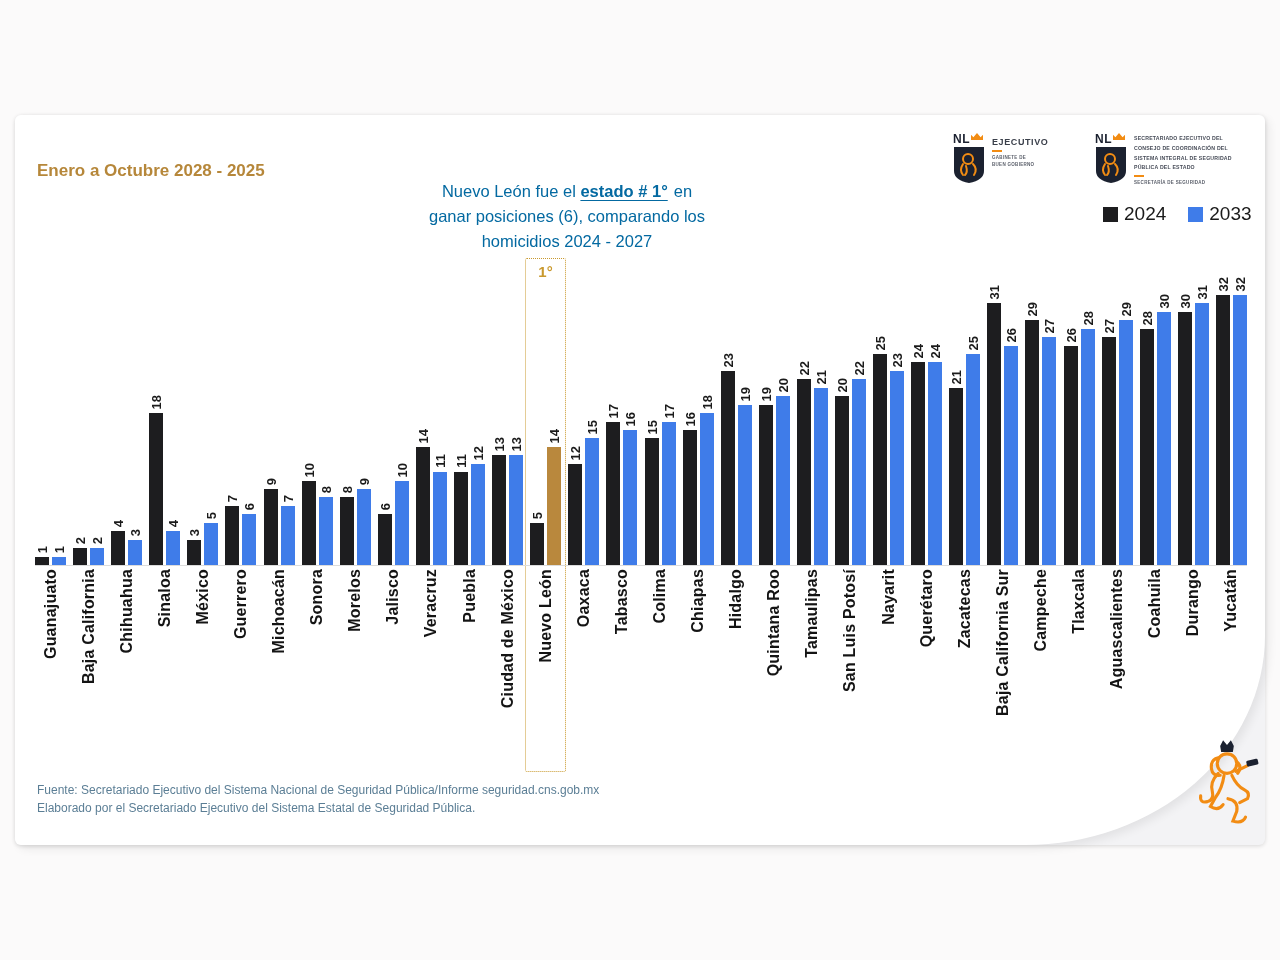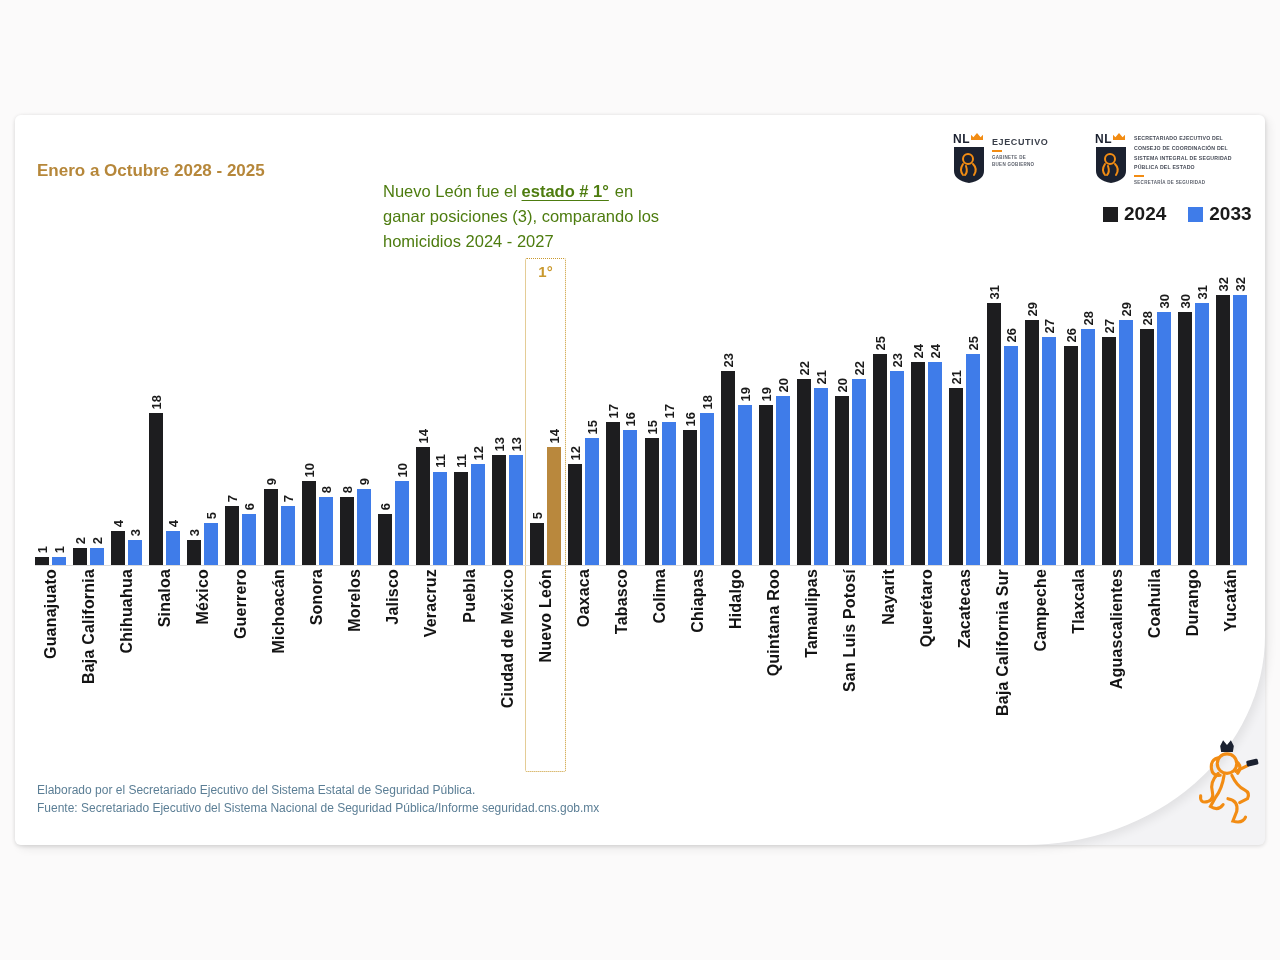--- a/index.html
+++ b/index.html
@@ -25,21 +25,21 @@
   .title{
     position:absolute;left:22px;top:14px;
     font-size:22px;font-weight:700;color:#1f2638;letter-spacing:.2px;
   }
   .subtitle{
     position:absolute;left:22px;top:46px;
     font-size:17px;font-weight:700;color:#b6873a;
   }
   .annotation{
     position:absolute;left:368px;top:64px;width:368px;
-    font-size:16.5px;color:#4d7c0f;line-height:1.5;
+    text-align:center;font-size:16.5px;color:#0369a1;line-height:1.5;
   }
   .a-underline{
     font-weight:700;text-decoration:underline;text-underline-offset:3px;
     padding-right:6px;
   }
   
   .logo{position:absolute;top:18px;display:flex;gap:7px;align-items:flex-start;}
   .logo1{left:938px;}
   .logo2{left:1080px;}
   .shieldwrap{display:flex;flex-direction:column;align-items:flex-start;}
@@ -50,21 +50,21 @@
   .lg-title{font-size:9px;font-weight:800;color:#3a3f4a;letter-spacing:.6px;margin-top:4px;}
   .lg-dash{width:10px;height:2px;background:#f28c13;margin:3px 0 3px 0;}
   .lg-tiny{font-size:4.5px;font-weight:700;color:#5a5f6a;line-height:1.45;letter-spacing:.3px;}
   .lg-lines{font-size:5.2px;font-weight:800;color:#474c58;line-height:1.5;letter-spacing:.2px;margin-top:2px;}
   
   .legend{
     position:absolute;left:1088px;top:88px;display:flex;gap:22px;align-items:center;
   }
   .leg-item{display:flex;align-items:center;gap:6px;}
   .leg-swatch{width:15px;height:15px;}
-  .leg-label{font-size:19px;font-weight:700;color:#1a1a1a;}
+  .leg-label{font-size:19px;font-weight:400;color:#1a1a1a;}
   
   .chart-zone{position:absolute;left:20px;top:140px;width:1212px;height:520px;}
   .axis-line{position:absolute;left:0;top:310px;width:100%;border-top:1px solid #dcdcdc;}
   .bars{
     position:absolute;left:0;top:0;width:100%;height:310px;
     display:flex;align-items:flex-end;justify-content:space-between;
   }
   .group{display:flex;gap:3px;align-items:flex-end;width:31px;}
   .barwrap{position:relative;width:14px;display:flex;align-items:flex-end;}
   .bar{width:14px;}
@@ -98,21 +98,21 @@
 <body>
 
 <div class="page">
   <div class="slide">
     <div class="panel"></div>
 
     <div class="subtitle">Enero a Octubre 2028 - 2025</div>
 
     <div class="annotation">
       <span>Nuevo León fue el </span><span class="a-underline">estado # 1°</span><span>en</span><br>
-      <span>ganar posiciones (3), comparando los</span><br>
+      <span>ganar posiciones (6), comparando los</span><br>
       <span>homicidios 2024 - 2027</span>
     </div>
 
     <div class="logo logo1">
       <div class="shieldwrap">
         <div class="nlrow">
           <span class="nltext">NL</span>
           <span class="crown"></span>
         </div>
         <svg width="32" height="38" viewBox="0 0 32 38">
@@ -591,22 +591,22 @@
           <div class="xcol">
             <span class="xlab">Durango</span>
           </div>
           <div class="xcol">
             <span class="xlab">Yucatán</span>
           </div>
         </div>
     </div>
 
     <div class="footer">
+      <div>Fuente: Secretariado Ejecutivo del Sistema Nacional de Seguridad Pública/Informe seguridad.cns.gob.mx</div>
       <div>Elaborado por el Secretariado Ejecutivo del Sistema Estatal de Seguridad Pública.</div>
-      <div>Fuente: Secretariado Ejecutivo del Sistema Nacional de Seguridad Pública/Informe seguridad.cns.gob.mx</div>
     </div>
 
     <svg class="lion" viewBox="0 0 80 100">
       <polygon points="33,8 36,2 40,7 44,2 47,8 46,14 34,14" fill="#1b2130"></polygon>
       <g fill="none" stroke="#f28c13" stroke-width="3.2" stroke-linecap="round">
         <circle cx="40" cy="26" r="10"></circle>
         <path d="M31 20 q-8 2 -7 11 q1 8 9 7"></path>
         <path d="M50 24 q6 5 1 12"></path>
         <path d="M49 34 l12 -6"></path>
         <path d="M31 36 q-9 9 -6 19 q2 8 -5 10 q-8 2 -7 -6"></path>

